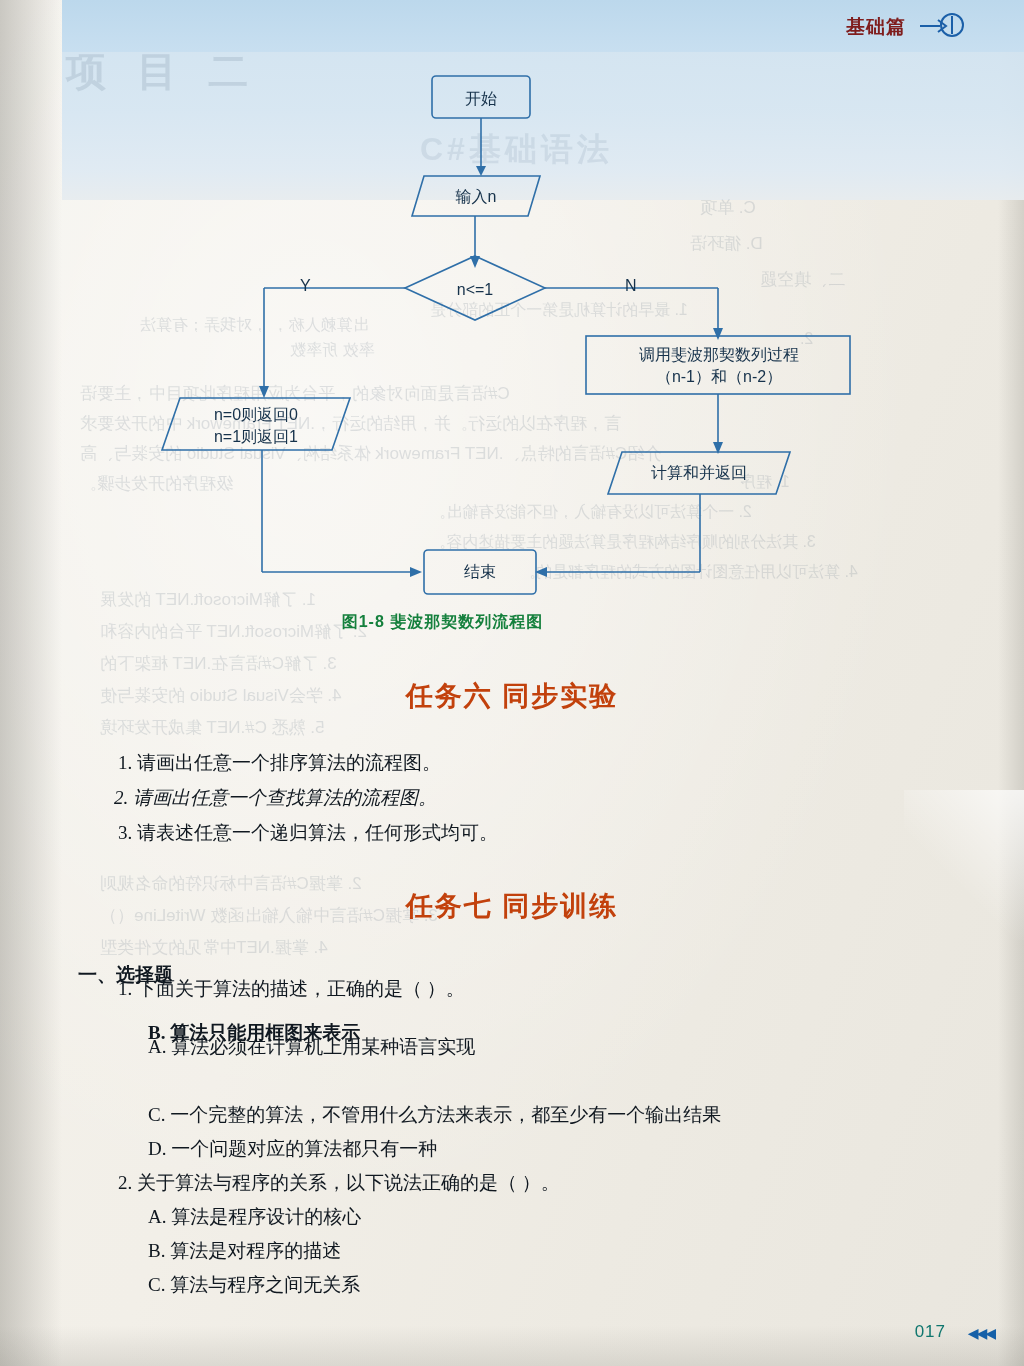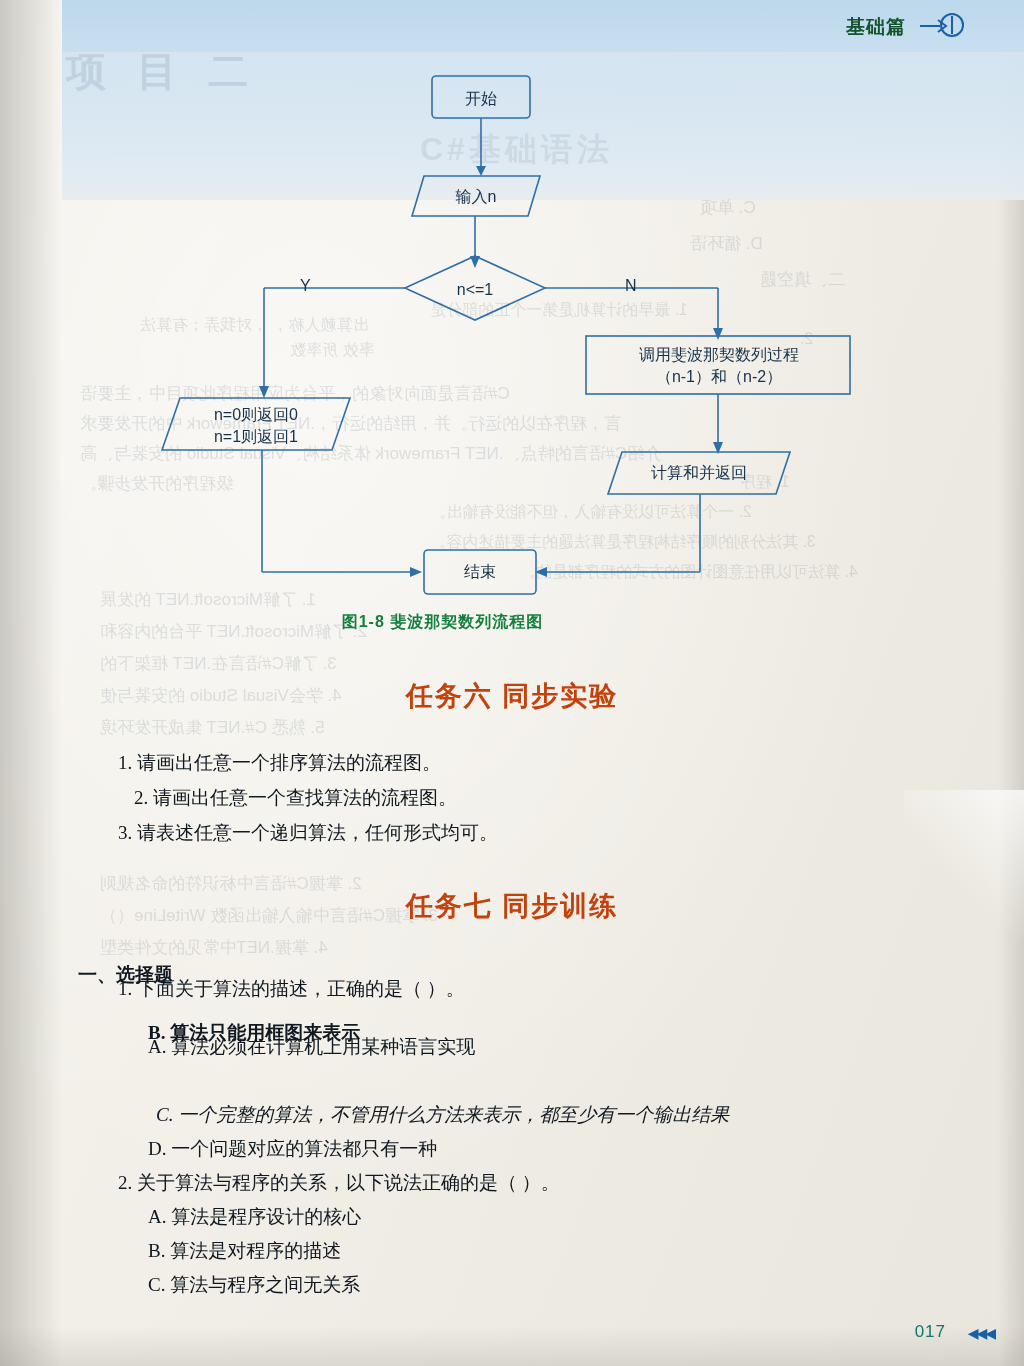--- a/index.html
+++ b/index.html
@@ -51,21 +51,21 @@
     left: 62px; right: 0; top: 0;
     height: 52px;
     background: linear-gradient(180deg,#bcd8ec 0%, #c8dff0 100%);
   }
   .header-title {
     position: absolute;
     right: 118px;
     top: 14px;
     font-size: 19px;
     font-weight: bold;
-    color: #14532d;
+    color: #7f1d1d;
     font-family: "Liberation Sans", sans-serif;
     letter-spacing: 1px;
   }
   .header-mark {
     position: absolute;
     right: 58px;
     top: 10px;
     width: 48px; height: 30px;
   }
   .ghost-title {
@@ -284,30 +284,30 @@
   <div class="node-label" style="left:424px; top:561px; width:112px;">结束</div>
 
   <div class="branch-label" style="left:300px; top:277px;">Y</div>
   <div class="branch-label" style="left:625px; top:277px;">N</div>
 
   <div class="fig-caption">图1-8  斐波那契数列流程图</div>
 </div>
 
 <div class="task-heading" style="top:678px;">任务六   同步实验</div>
 <div class="list-line" style="left:118px; top:750px;">1. 请画出任意一个排序算法的流程图。</div>
-<div class="list-line" style="left:134px; top:785px;">2. 请画出任意一个查找算法的流程图。</div>
+<div class="list-line" style="left:114px; top:785px;font-style:italic;">2. 请画出任意一个查找算法的流程图。</div>
 <div class="list-line" style="left:118px; top:820px;">3. 请表述任意一个递归算法，任何形式均可。</div>
 
 <div class="task-heading" style="top:888px;">任务七   同步训练</div>
 <div class="sec-heading" style="left:78px; top:962px;">一、选择题</div>
 
 <div class="list-line" style="left:118px; top:976px;">1. 下面关于算法的描述，正确的是（      ）。</div>
 <div class="list-line" style="left:148px; top:1034px;">A. 算法必须在计算机上用某种语言实现</div>
 <div class="list-line" style="left:148px; top:1020px;font-weight:bold;">B. 算法只能用框图来表示</div>
-<div class="list-line" style="left:156px; top:1102px;font-style:italic;">C. 一个完整的算法，不管用什么方法来表示，都至少有一个输出结果</div>
+<div class="list-line" style="left:148px; top:1102px;">C. 一个完整的算法，不管用什么方法来表示，都至少有一个输出结果</div>
 <div class="list-line" style="left:148px; top:1136px;">D. 一个问题对应的算法都只有一种</div>
 
 <div class="list-line" style="left:118px; top:1170px;">2. 关于算法与程序的关系，以下说法正确的是（      ）。</div>
 <div class="list-line" style="left:148px; top:1204px;">A. 算法是程序设计的核心</div>
 <div class="list-line" style="left:148px; top:1238px;">B. 算法是对程序的描述</div>
 <div class="list-line" style="left:148px; top:1272px;">C. 算法与程序之间无关系</div>
 
 <div class="fold"></div>
 <div class="page-number">017</div>
 <div class="page-arrows">◀◀◀</div>

